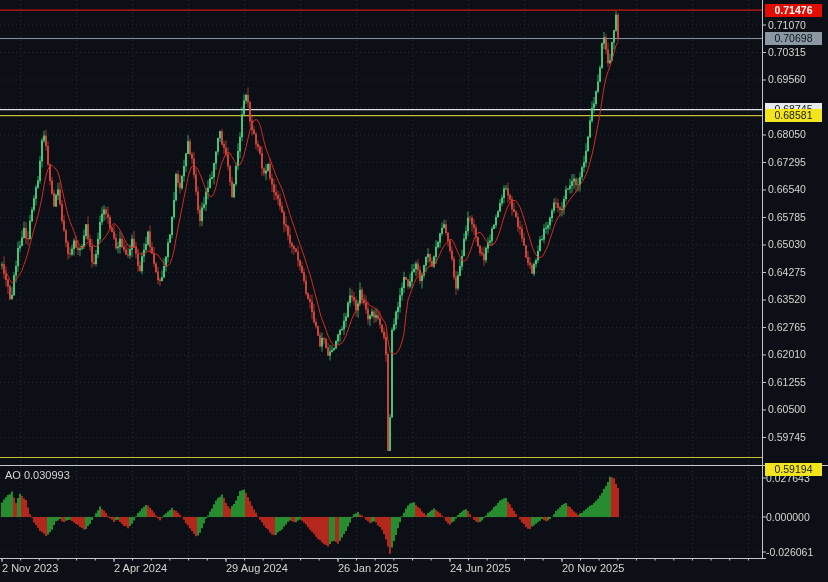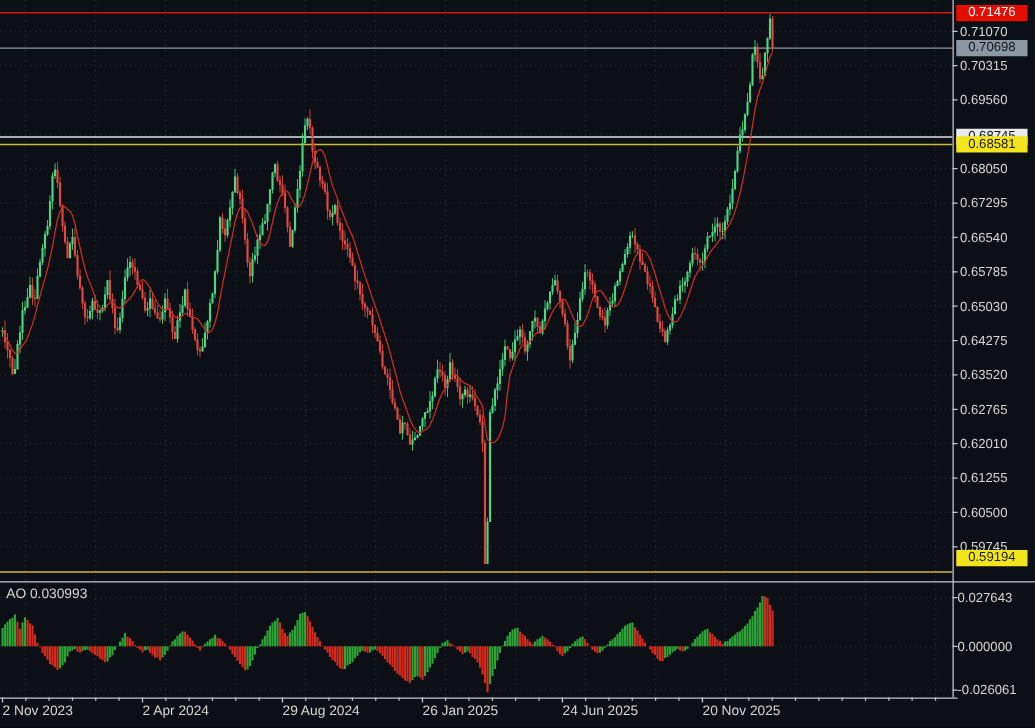--- a/index.html
+++ b/index.html
@@ -73,18 +73,18 @@
       <text x="114" y="572" fill="#d6d6d2" font-size="11">2 Apr 2024</text>
       <text x="226" y="572" fill="#d6d6d2" font-size="11">29 Aug 2024</text>
       <text x="338" y="572" fill="#d6d6d2" font-size="11">26 Jan 2025</text>
       <text x="450" y="572" fill="#d6d6d2" font-size="11">24 Jun 2025</text>
       <text x="562" y="572" fill="#d6d6d2" font-size="11">20 Nov 2025</text>
     </svg>
 
 
   <div id="ao-label">AO 0.030993</div>
 
-  <div class="badge red" id="bdg-red" style="top: 3.71348px;">0.71476</div>
+  <div class="badge red" id="bdg-red" style="top: 3.71348px; font-weight: bold;">0.71476</div>
   <div class="badge bid" id="bdg-bid" style="top: 32.0482px;">0.70698</div>
   <div class="badge white" id="bdg-white" style="top: 103.176px;">0.68745</div>
   <div class="badge yellow" id="bdg-yu" style="top: 109.149px;">0.68581</div>
-  <div class="badge yellow" id="bdg-yl" style="top: 440px;">0.59194</div>
+  <div class="badge yellow" id="bdg-yl" style="top: 463px;">0.59194</div>
 </div>
 
 </body></html>

